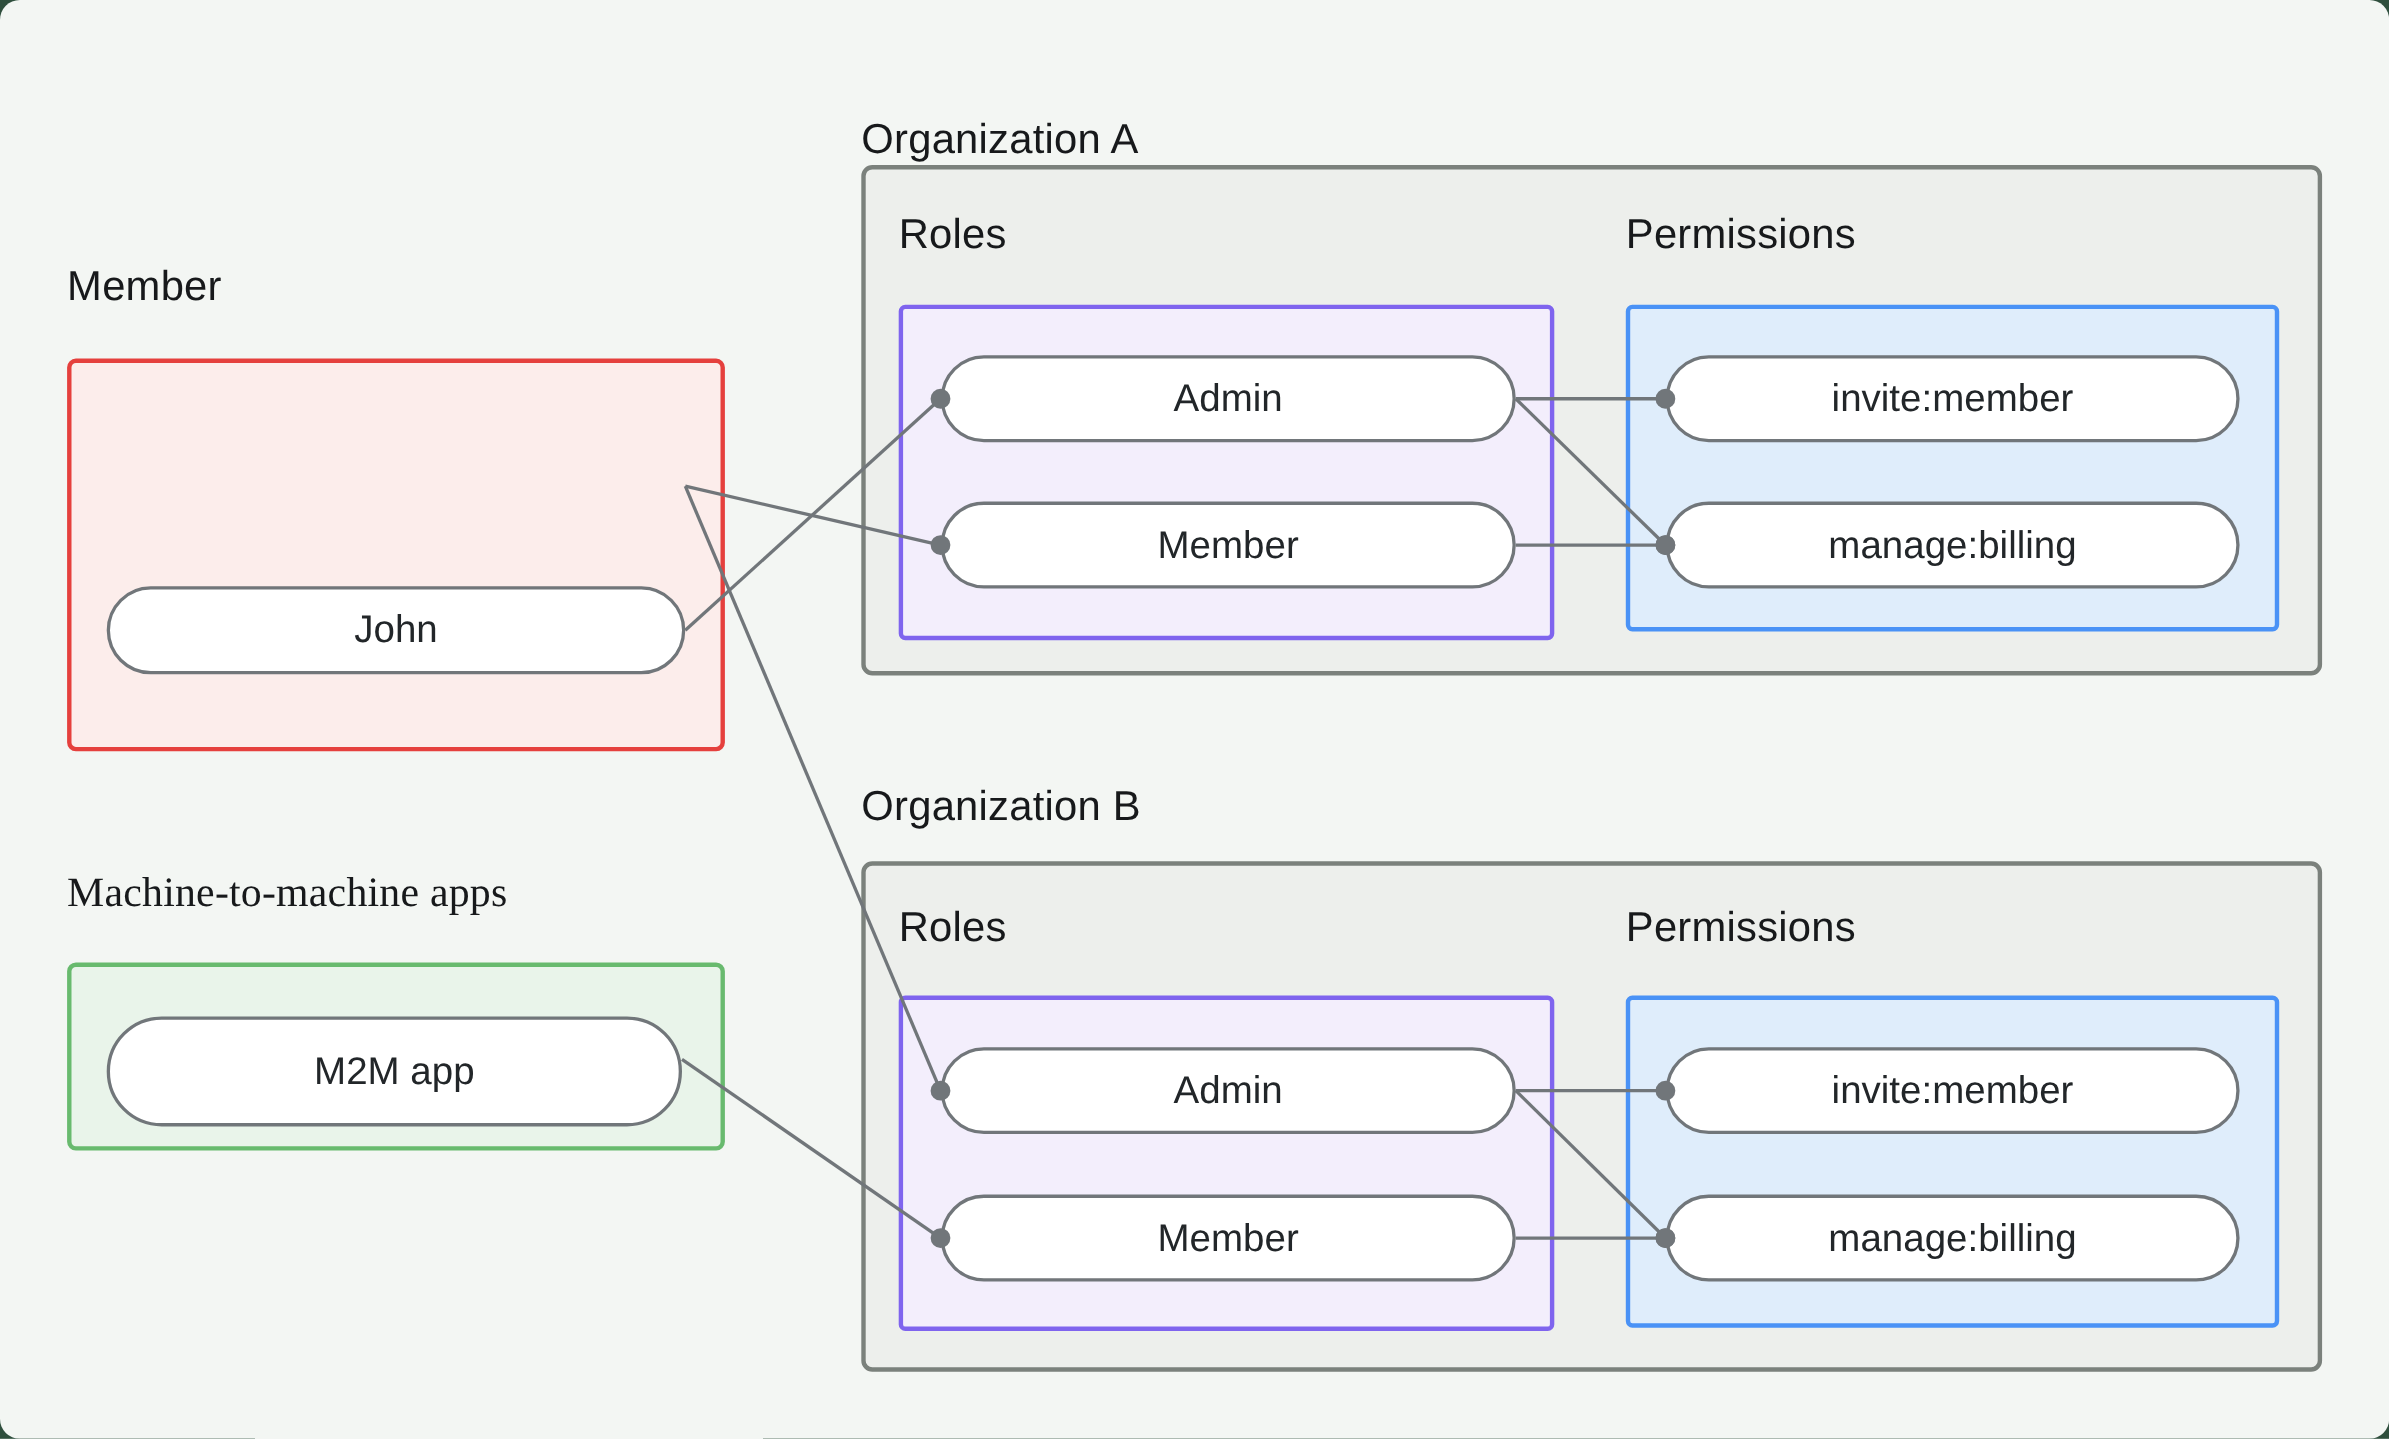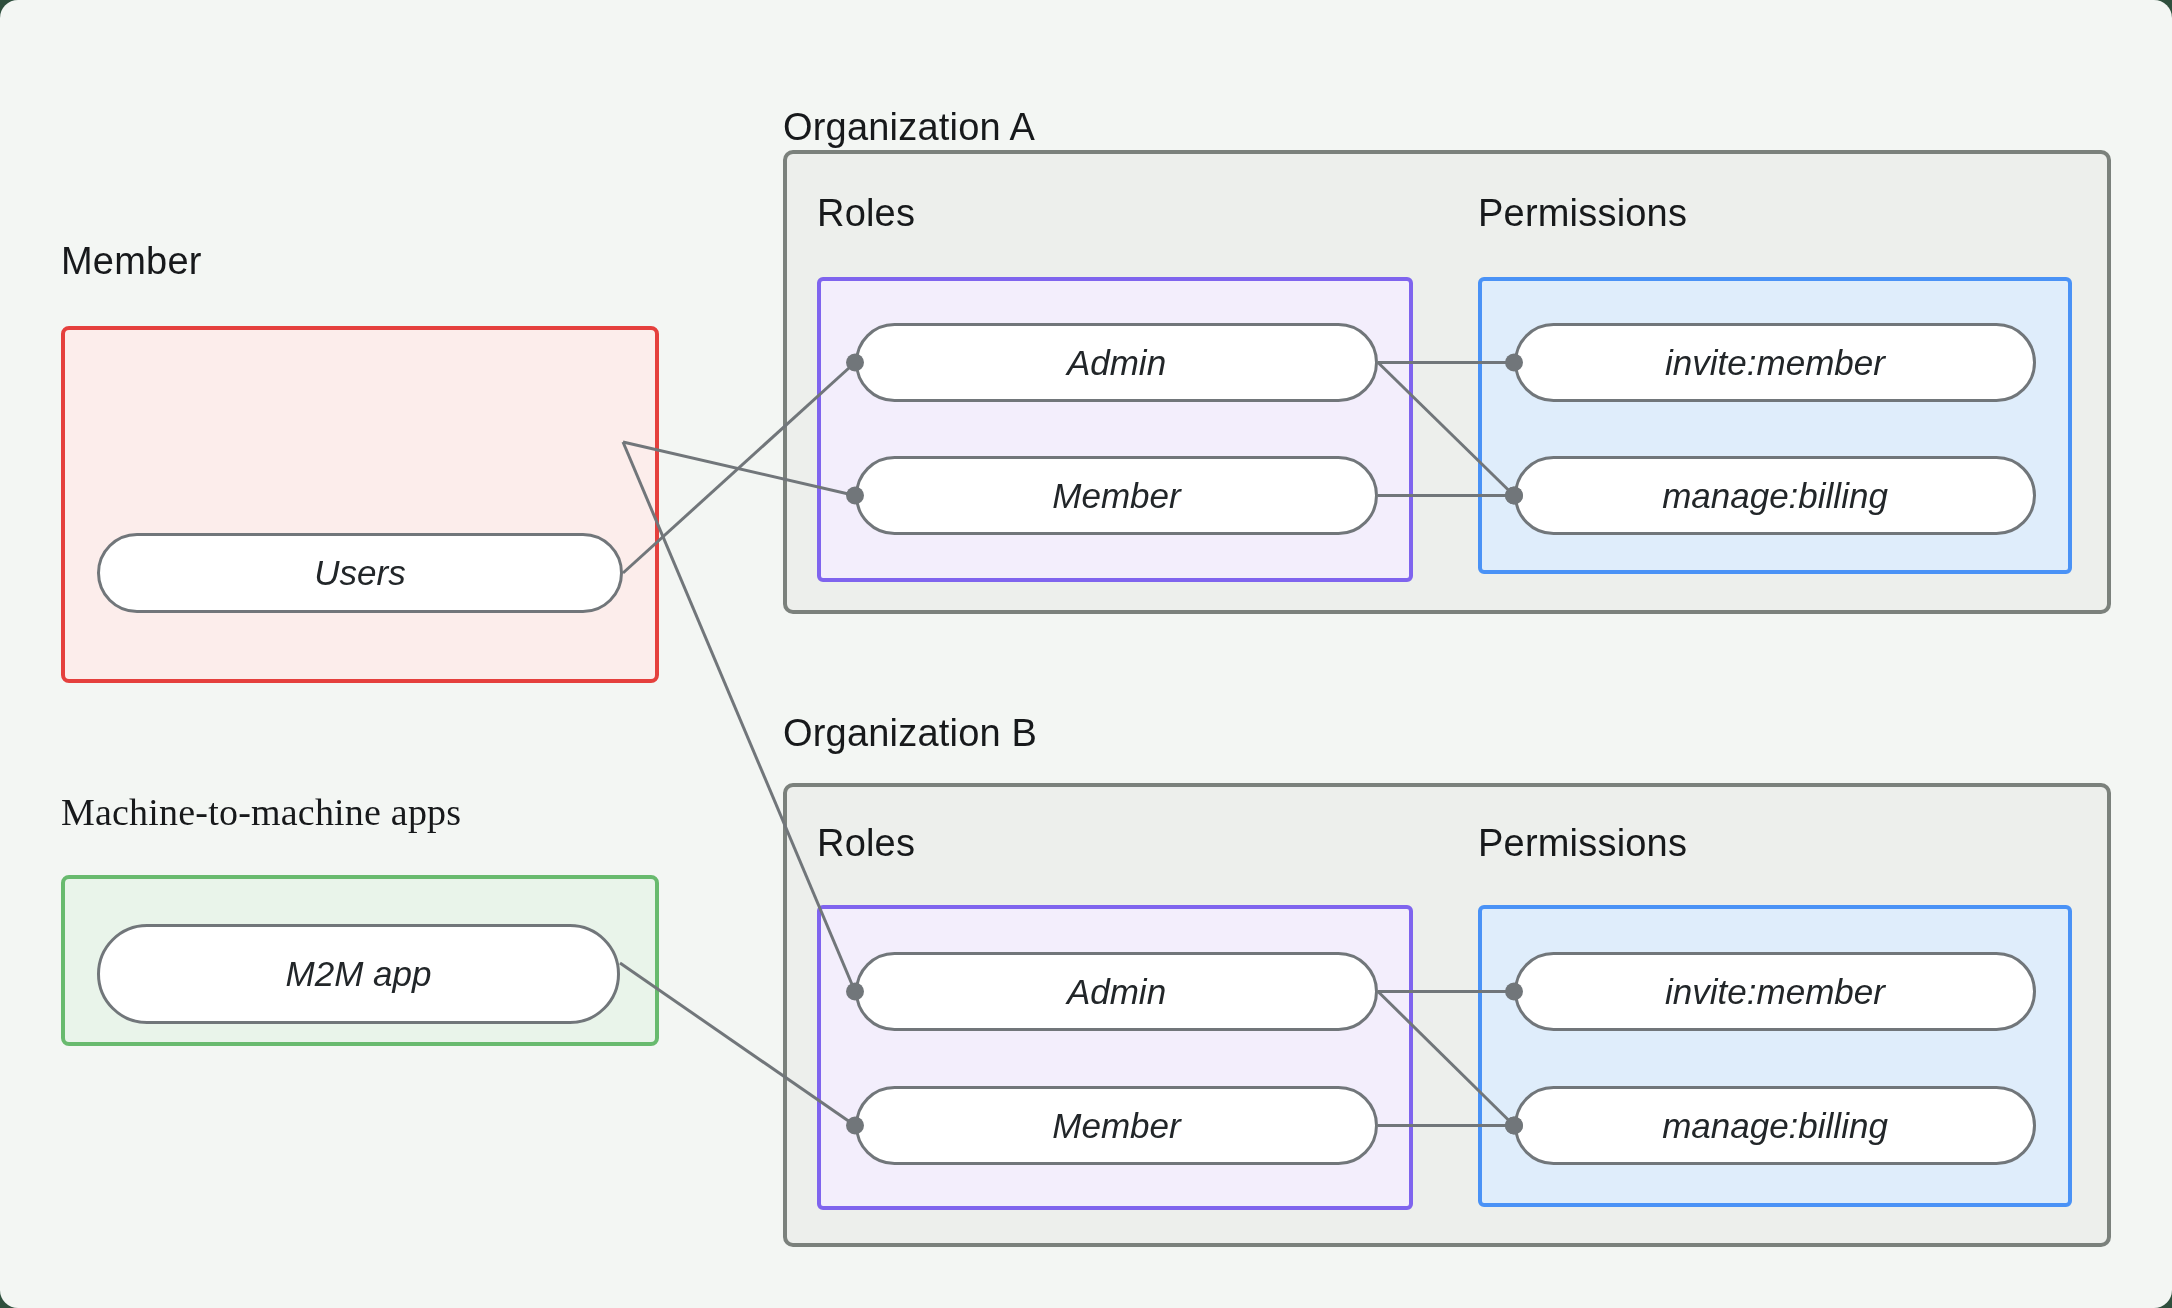--- a/index.html
+++ b/index.html
@@ -39,35 +39,35 @@
     position:absolute;box-sizing:border-box;border-radius:10px;
     border:4px solid var(--org-border);background:var(--org-fill);
   }
   .roles-box{border:4px solid var(--roles-border);background:var(--roles-fill);border-radius:6px;}
   .perm-box{border:4px solid var(--perm-border);background:var(--perm-fill);border-radius:6px;}
   .pill{
     position:absolute;box-sizing:border-box;
     border:3px solid var(--pill-border);background:var(--pill-fill);
     border-radius:999px;
     display:flex;align-items:center;justify-content:center;
-    font-size:35px;color:var(--pill-text);white-space:nowrap;font-style:italic;
+    font-size:35px;color:var(--pill-text);white-space:nowrap;
   }
   #connections{
     position:absolute;left:0;top:0;width:2172px;height:1308px;
     pointer-events:none;
   }
 </style>
 </head>
 <body>
 
 <div id="panel">
 
   <div class="section-label" style="left:61px;top:240px;">Member</div>
   <div class="group-box users-box" style="left:61px;top:326px;width:598px;height:357px;"></div>
-  <div class="pill" style="left:97px;top:533px;width:526px;height:80px;">Users</div>
+  <div class="pill" style="left:97px;top:533px;width:526px;height:80px;">John</div>
 
   <div class="section-label" style="left:61px;top:790px;font-family:Liberation Serif, serif;">Machine-to-machine apps</div>
   <div class="group-box m2m-box" style="left:61px;top:875px;width:598px;height:171px;"></div>
   <div class="pill" style="left:97px;top:924px;width:523px;height:100px;">M2M app</div>
 
   <div class="section-label" style="left:783px;top:66px;margin-top:40px;">Organization A</div>
   <div class="org-box" style="left:783px;top:150px;width:1328px;height:464px;"></div>
   <div class="inner-label" style="left:817px;top:192px;">Roles</div>
   <div class="group-box roles-box" style="left:817px;top:277px;width:596px;height:305px;"></div>
   <div class="pill" style="left:855px;top:323px;width:523px;height:79px;">Admin</div>

